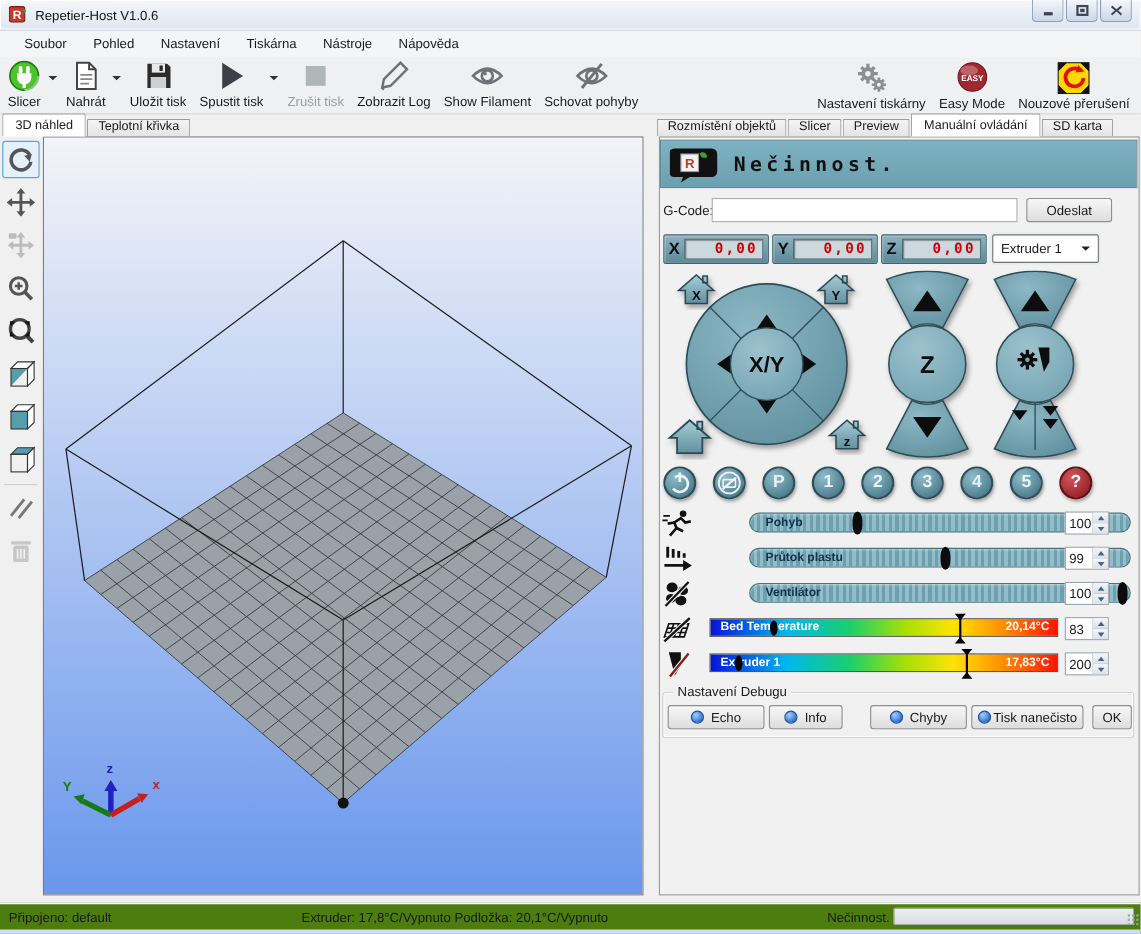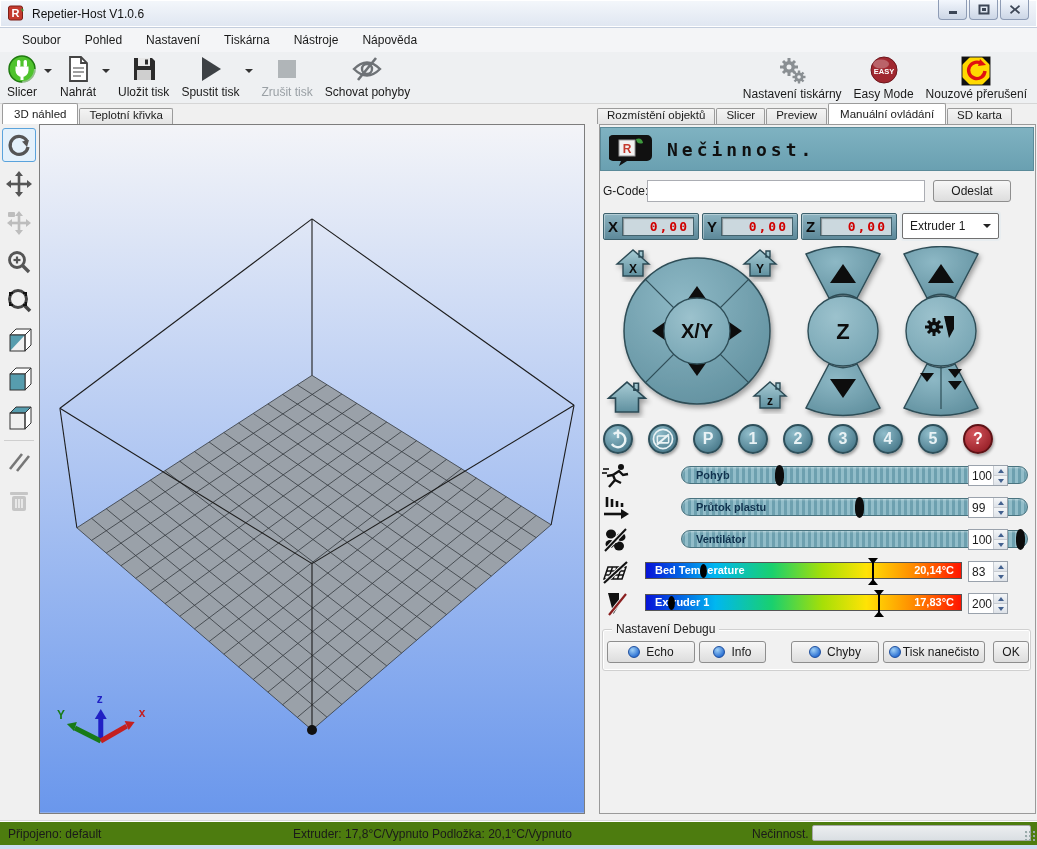--- a/index.html
+++ b/index.html
@@ -111,21 +111,21 @@
   .debug-title { left:612px; top:622px; background:#f1f1f1; padding:0 4px; font-size:12px; }
   .dbtn { position:absolute; top:641px; height:22px; display:flex; align-items:center; justify-content:center; gap:6px; }
   .dbtn .led { width:12px; height:12px; border-radius:50%; border:1px solid #1d4e9e;
     background:radial-gradient(circle at 35% 30%, #9fd0f6, #2a6fd2 75%); }
   .ok-btn { left:993px; top:641px; width:36px; height:22px; position:absolute; }
 
   
   .statusbar { left:0; top:820px; width:1037px; height:42px; background:#4d7c0f;
     border-top:1px solid #d9d9d9; box-shadow:inset 0 1px 0 #fff; }
   .sb-left { position:absolute; left:8px; top:6px; }
-  .sb-center { position:absolute; left:293px; top:6px; }
+  .sb-center { position:absolute; left:274px; top:6px; }
   .sb-right { position:absolute; left:752px; top:6px; }
   .sb-progress { position:absolute; left:812px; top:4px; width:219px; height:16px;
     border:1px solid #a6a6a6; background:linear-gradient(#eceef0,#dadfe3); border-radius:2px; }
   .bottom-strip { left:0; top:845px; width:1037px; height:4px; background:#cdddf2; }
   .grip { position:absolute; right:2px; top:10px; width:10px; height:10px;
     background:radial-gradient(circle at 30% 30%, #9aa 1px, transparent 1.4px); background-size:4px 4px; }
 </style>
 </head>
 <body>
 
@@ -203,20 +203,35 @@
       <path d="M8 3 L27 15 L8 27 Z" fill="#3d4145"></path>
     </svg>
     <span class="tb-label">Spustit tisk</span>
   </div>
   <div class="tb-drop"></div>
   <div class="tb-item disabled">
     <svg class="ticon" viewBox="0 0 32 30">
       <rect x="7" y="6" width="18" height="18" fill="#b0b5b8"></rect>
     </svg>
     <span class="tb-label">Zrušit tisk</span>
+  </div>
+  <div class="tb-item">
+    <svg class="ticon" viewBox="0 0 32 30">
+      <path d="M22 3 l6 6 -15 15 -7.5 1.5 1.5 -7.5 z" fill="none" stroke="#6e7276" stroke-width="2.2"></path>
+      <path d="M7 26 l-1.5 1.5" stroke="#6e7276" stroke-width="2"></path>
+    </svg>
+    <span class="tb-label">Zobrazit Log</span>
+  </div>
+  <div class="tb-item">
+    <svg class="ticon" viewBox="0 0 32 30">
+      <path d="M3 15 Q16 2 29 15 Q16 28 3 15 Z" fill="none" stroke="#6e7276" stroke-width="2.4"></path>
+      <circle cx="16" cy="15" r="5" fill="none" stroke="#6e7276" stroke-width="2.4"></circle>
+      <circle cx="14" cy="13" r="1.6" fill="#6e7276"></circle>
+    </svg>
+    <span class="tb-label">Show Filament</span>
   </div>
   <div class="tb-item">
     <svg class="ticon" viewBox="0 0 32 30">
       <path d="M3 15 Q16 2 29 15 Q16 28 3 15 Z" fill="none" stroke="#6e7276" stroke-width="2.4"></path>
       <circle cx="16" cy="15" r="5" fill="none" stroke="#6e7276" stroke-width="2.4"></circle>
       <line x1="7" y1="26" x2="25" y2="4" stroke="#6e7276" stroke-width="2.6"></line>
     </svg>
     <span class="tb-label">Schovat pohyby</span>
   </div>
 

